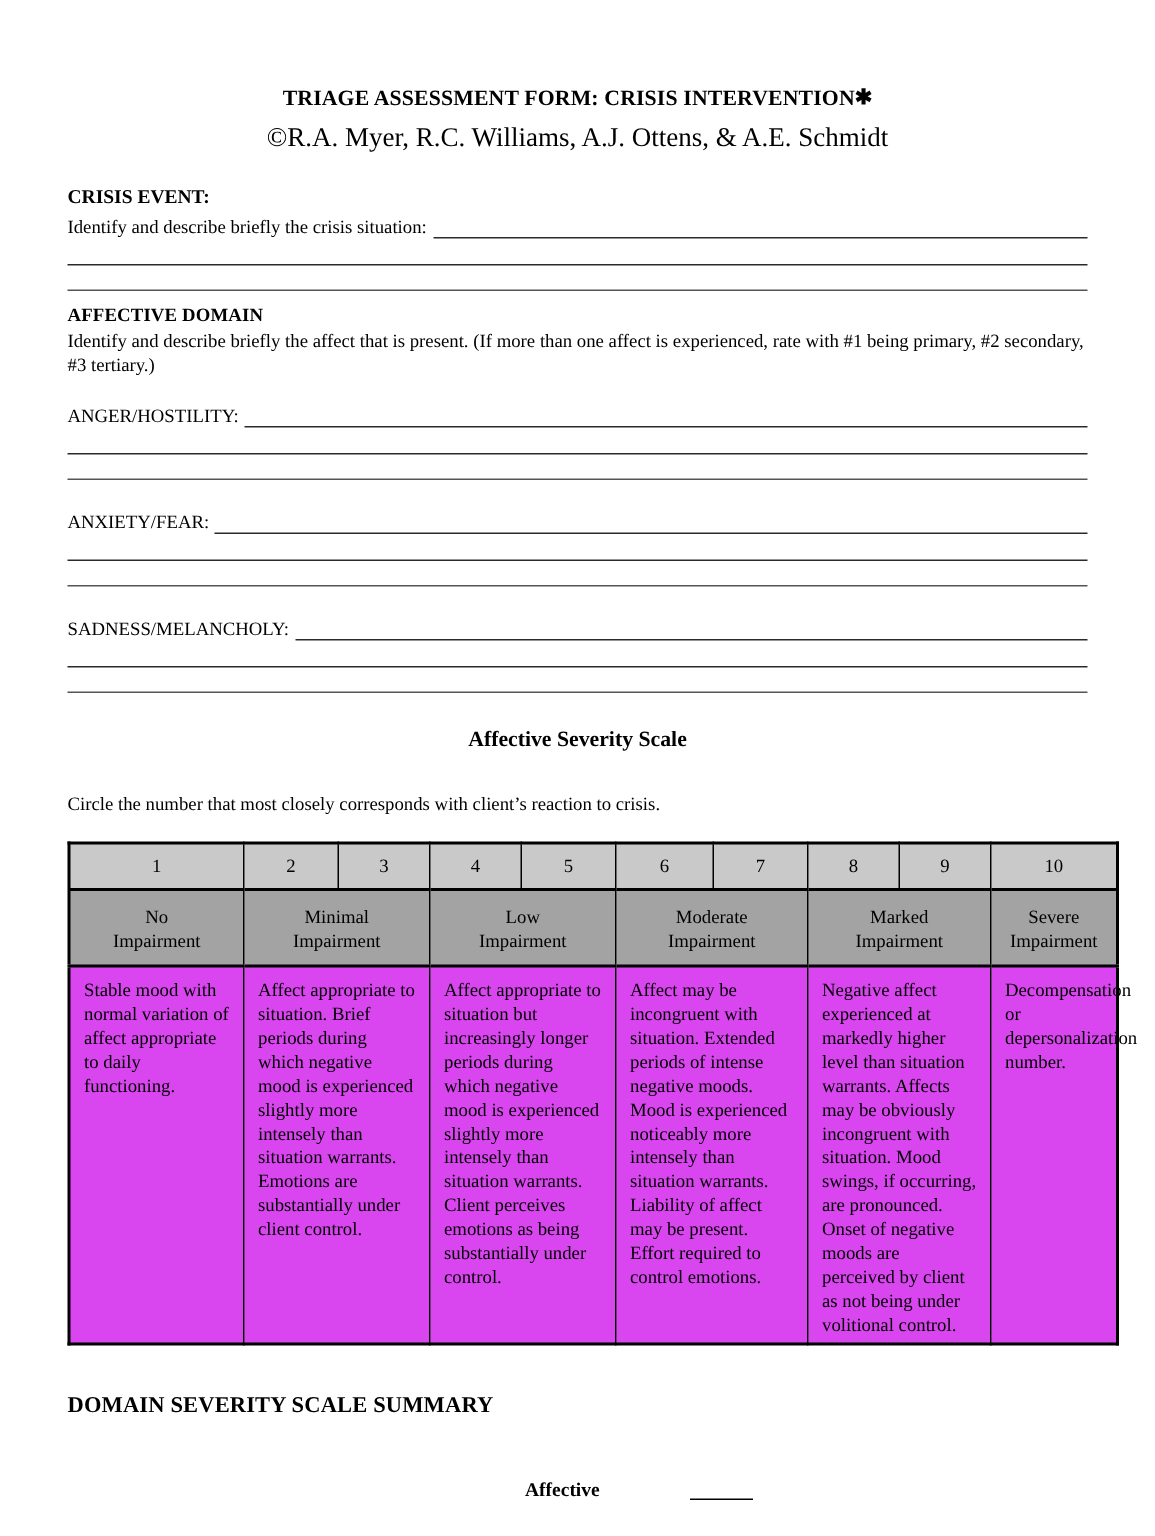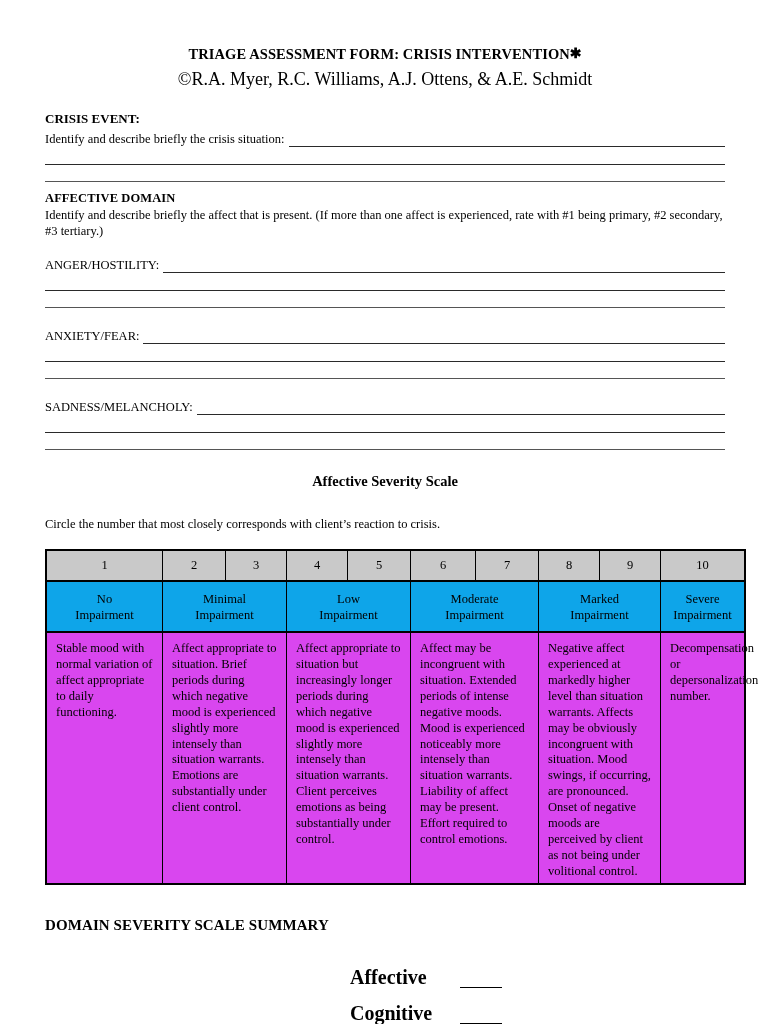--- a/index.html
+++ b/index.html
@@ -22,21 +22,21 @@
     padding: 0 45px;
   }
 
   
   .doc-title {
     text-align: center;
     font-weight: bold;
     font-size: 14.5px;
     letter-spacing: 0.1px;
     margin: 0;
-    padding-top: 46px;
+    padding-top: 58px;
     line-height: 1.1;
   }
   .star-mark {
     font-size: 14px;
     vertical-align: 1px;
     letter-spacing: 0;
   }
   .doc-authors {
     text-align: center;
     font-size: 18px;
@@ -108,21 +108,21 @@
   }
   .scale-table tr.num-row td {
     background: #c9c9c9;
     text-align: center;
     vertical-align: middle;
     height: 27px;
     font-size: 12.5px;
     border-bottom: 2px solid #000;
   }
   .scale-table tr.label-row td {
-    background: #0ea5e9;
+    background: #a3a3a3;
     text-align: center;
     vertical-align: middle;
     height: 45px;
     border-bottom: 2px solid #000;
     padding: 2px 0;
   }
   .scale-table tr.label-row td div { line-height: 1.28; }
   .scale-table tr.desc-row td {
     height: 235px;
     padding: 8px 9px 4px 9px;
@@ -143,21 +143,21 @@
     padding-top: 18px;
   }
   .summary-row {
     display: flex;
     align-items: flex-end;
     padding-left: 305px;
     height: 36px;
   }
   .summary-row .name {
     font-weight: bold;
-    font-size: 20px;
+    font-size: 13px;
     width: 110px;
     flex: 0 0 110px;
     line-height: 1.1;
   }
   .summary-row .blank {
     width: 42px;
     flex: 0 0 42px;
     border-bottom: 1.6px solid #000;
     height: 13px;
   }

